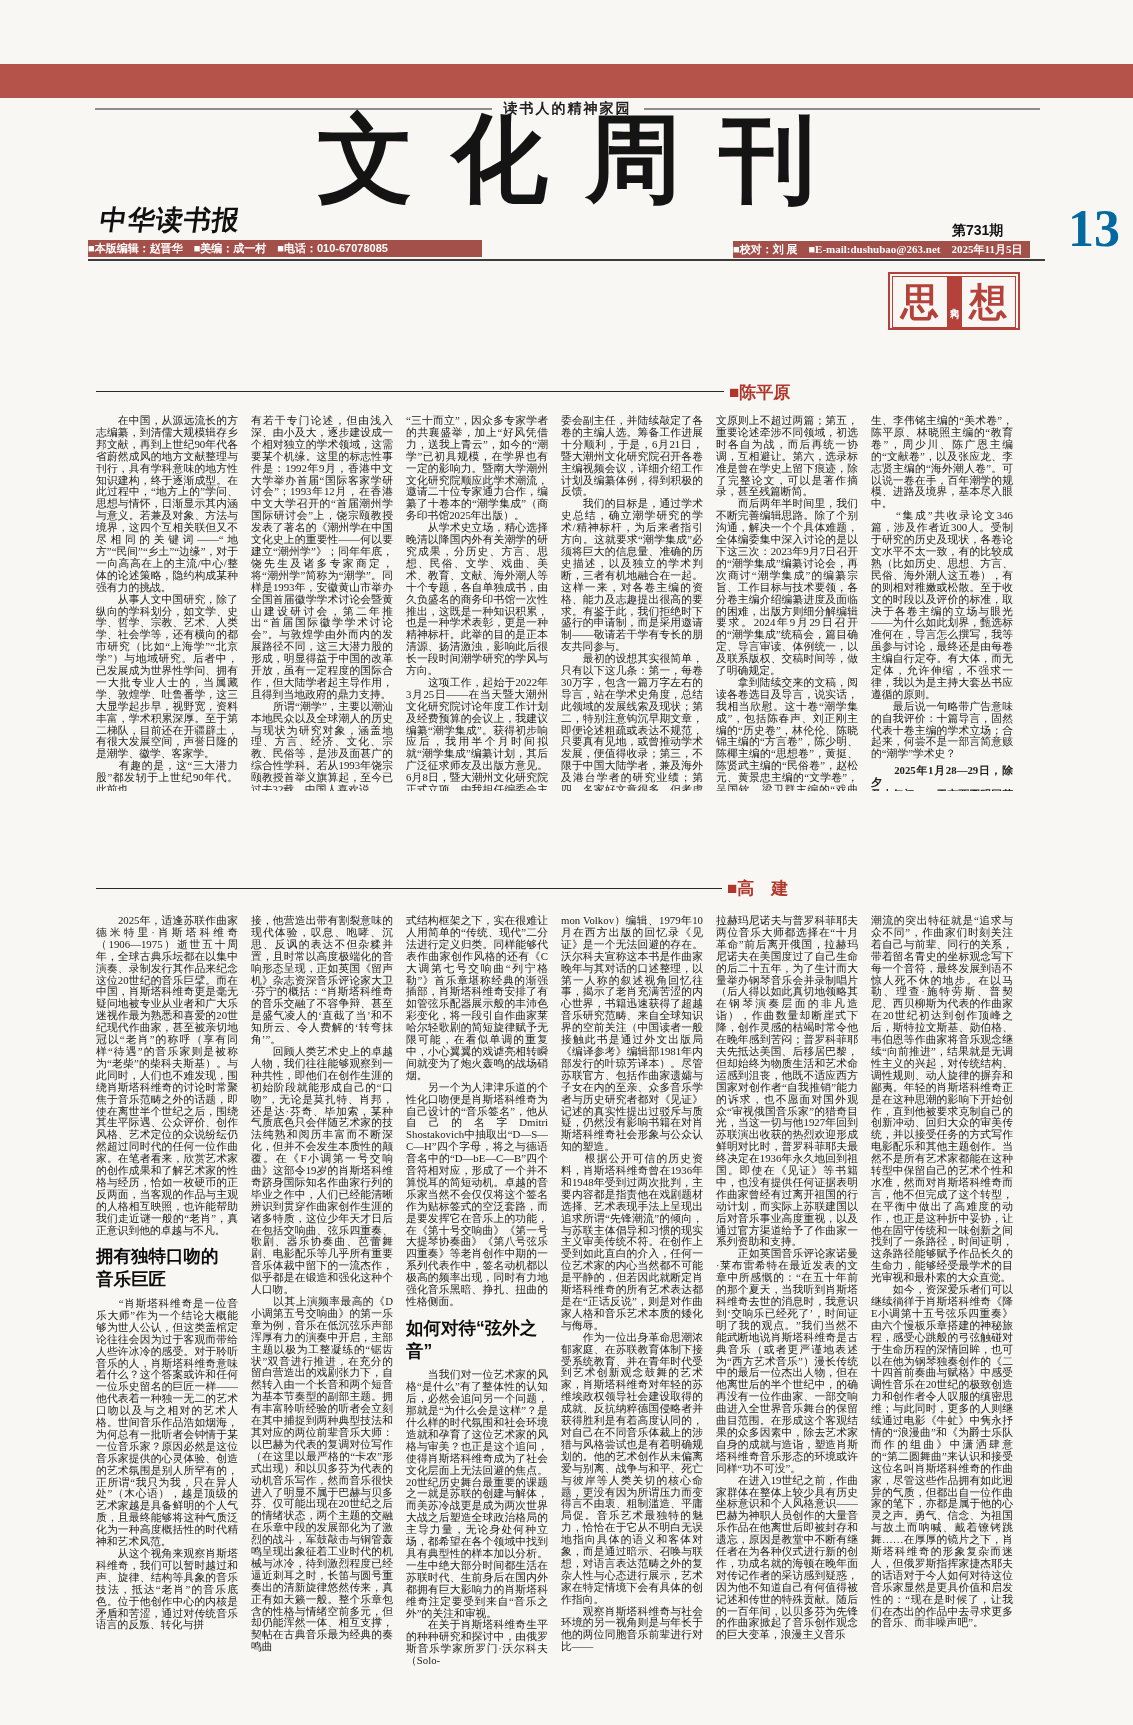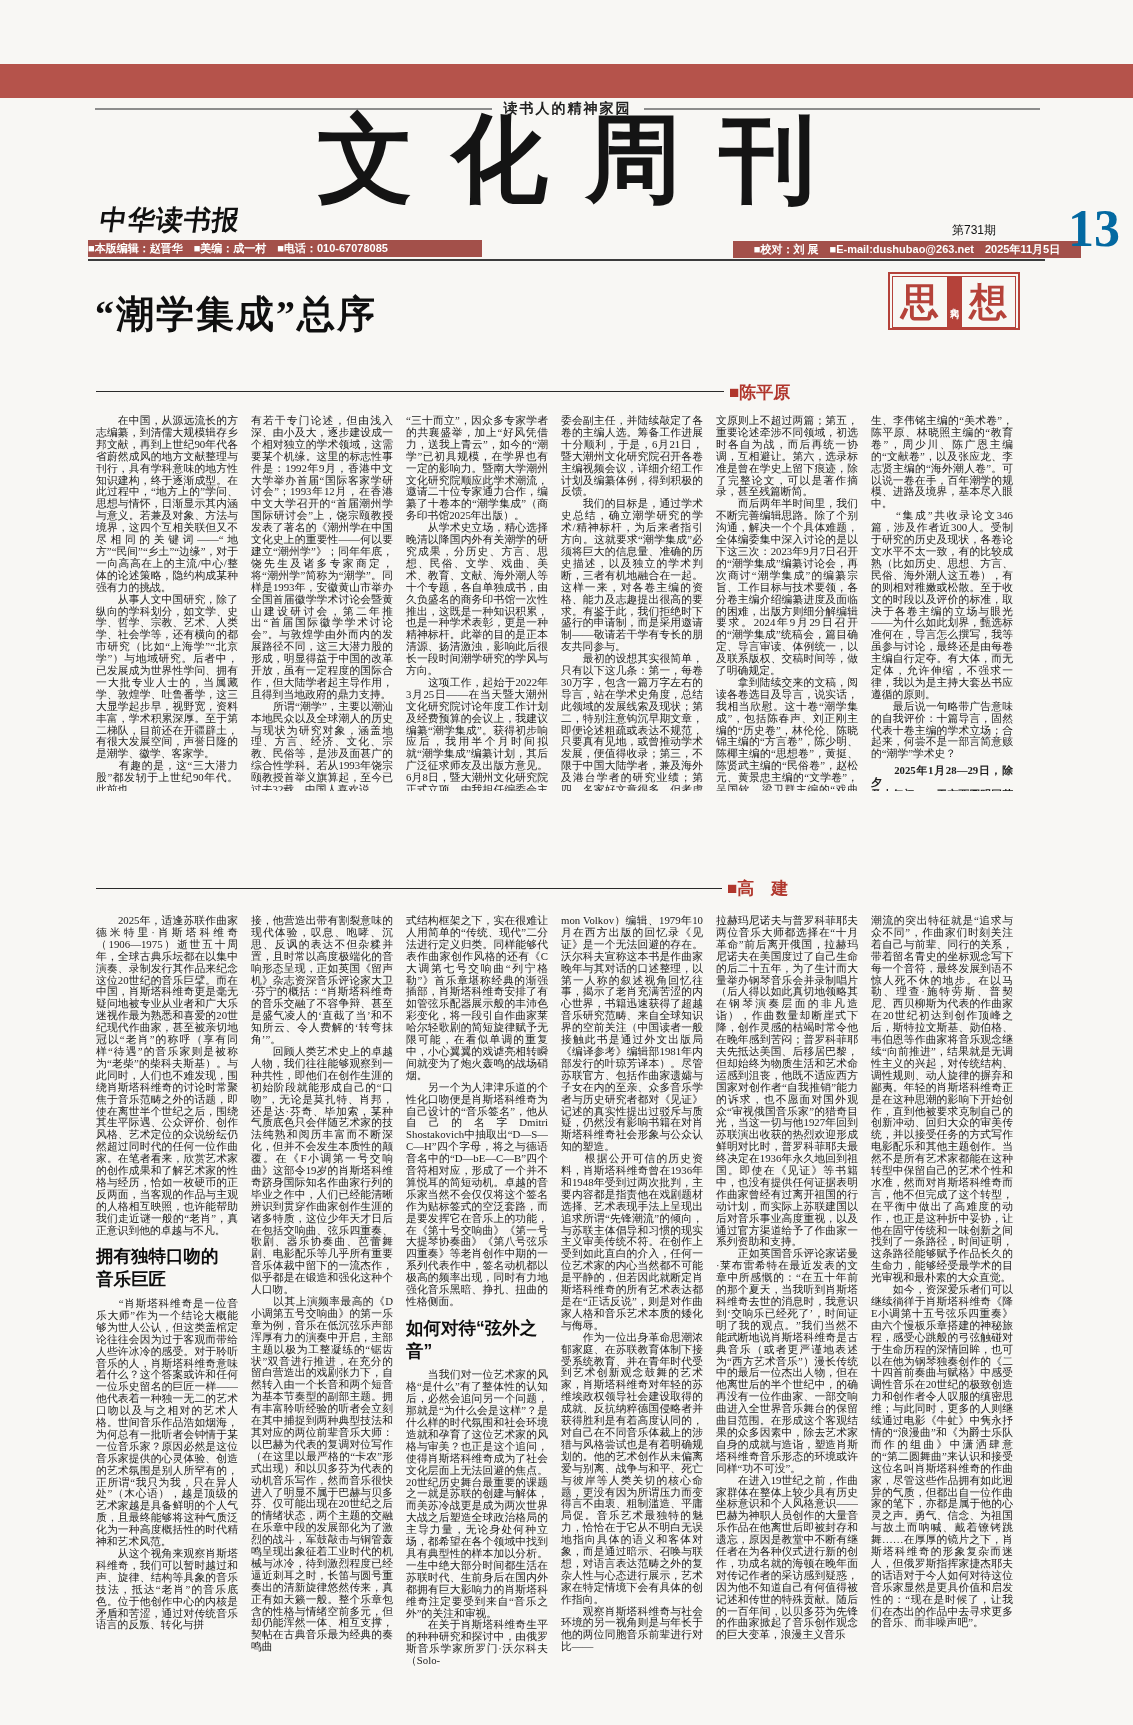--- a/index.html
+++ b/index.html
@@ -9,22 +9,22 @@
   .tagline{position:absolute;left:95px;top:100px;width:945px;display:flex;align-items:center;gap:12px;}
   .tagline .line{flex:1;height:0;border-top:2px solid #8d8d8d;}
   .tagline .txt{font-size:14px;font-weight:bold;letter-spacing:2px;color:#222;white-space:nowrap;}
   .paper-title{position:absolute;left:0;top:110px;width:1133px;text-align:center;
         font-size:96px;font-weight:bold;color:#141414;letter-spacing:38px;text-indent:38px;line-height:1.05;}
   .masthead{position:absolute;left:100px;top:202px;font-size:27px;font-weight:bold;color:#101010;
         transform:skewX(-8deg);letter-spacing:1px;}
   .infobar{position:absolute;height:17px;background:#a3504a;color:#fff;box-sizing:border-box;
         font-family:"Liberation Sans","DejaVu Sans",sans-serif;font-size:11px;font-weight:bold;line-height:17px;}
   .infobar.left{left:88px;top:240px;width:394px;}
-  .infobar.right{left:733px;top:241px;width:348px;text-align:center;}
-  .issue-label{position:absolute;left:952px;top:222px;font-size:12px;font-weight:normal;
+  .infobar.right{left:733px;top:241px;width:297px;text-align:left;font-family:Liberation Serif, serif;}
+  .issue-label{position:absolute;left:952px;top:222px;font-size:14px;font-weight:bold;
         font-family:"Liberation Sans","DejaVu Sans",sans-serif;color:#111;}
   .page-number{position:absolute;left:1068px;top:203px;font-size:52px;font-weight:bold;color:#0369a1;line-height:1;}
   .main-rule{position:absolute;left:88px;top:259px;width:957px;height:0;border-top:2px solid #3c3c3c;}
   
   .seal{position:absolute;left:888px;top:272px;width:132px;height:58px;border:2px solid #b5423a;
         padding:2px;box-sizing:border-box;background:#f8f7f4;}
   .seal-inner{height:100%;border:1px solid #b5423a;display:flex;align-items:stretch;}
   .seal-char{flex:1;display:flex;align-items:center;justify-content:center;
         font-size:38px;font-weight:bold;color:#b5423a;}
   .seal-mid{width:15px;background:#b5423a;color:#fff;writing-mode:vertical-rl;
@@ -76,21 +76,20 @@
   <div class="main-rule"></div>
 
   <div class="seal">
     <div class="seal-inner">
       <span class="seal-char">思</span>
       <span class="seal-mid">文化周刊</span>
       <span class="seal-char">想</span>
     </div>
   </div>
 
-  <div class="headline a1-headline">“潮学集成”总序</div>
   <div class="byline-rule a1-rule"></div>
   <div class="byline a1-byline">■陈平原</div>
 
   <div class="col a1col" style="left:96px">
     <div class="coltext">　　在中国，从源远流长的方志编纂，到清儒大规模辑存乡邦文献，再到上世纪90年代各省蔚然成风的地方文献整理与刊行，具有学科意味的地方性知识建构，终于逐渐成型。在此过程中，“地方上的”学问、思想与情怀，日渐显示其内涵与意义。若兼及对象、方法与境界，这四个互相关联但又不尽相同的关键词——“地方”“民间”“乡土”“边缘”，对于一向高高在上的主流/中心/整体的论述策略，隐约构成某种强有力的挑战。
 　　从事人文中国研究，除了纵向的学科划分，如文学、史学、哲学、宗教、艺术、人类学、社会学等，还有横向的都市研究（比如“上海学”“北京学”）与地域研究。后者中，已发展成为世界性学问、拥有一大批专业人士的，当属藏学、敦煌学、吐鲁番学，这三大显学起步早，视野宽，资料丰富，学术积累深厚。至于第二梯队，目前还在开疆辟土，有很大发展空间，声誉日隆的是潮学、徽学、客家学。
 　　有趣的是，这“三大潜力股”都发轫于上世纪90年代。此前也</div>
   </div>
   <div class="col a1col" style="left:251px">
     <div class="coltext">有若干专门论述，但由浅入深、由小及大，逐步建设成一个相对独立的学术领域，这需要某个机缘。这里的标志性事件是：1992年9月，香港中文大学举办首届“国际客家学研讨会”；1993年12月，在香港中文大学召开的“首届潮州学国际研讨会”上，饶宗颐教授发表了著名的《潮州学在中国文化史上的重要性——何以要建立“潮州学”》；同年年底，饶先生及诸多专家商定，将“潮州学”简称为“潮学”。同样是1993年，安徽黄山市举办全国首届徽学学术讨论会暨黄山建设研讨会，第二年推出“首届国际徽学学术讨论会”。与敦煌学由外而内的发展路径不同，这三大潜力股的形成，明显得益于中国的改革开放，虽有一定程度的国际合作，但大陆学者起主导作用，且得到当地政府的鼎力支持。

